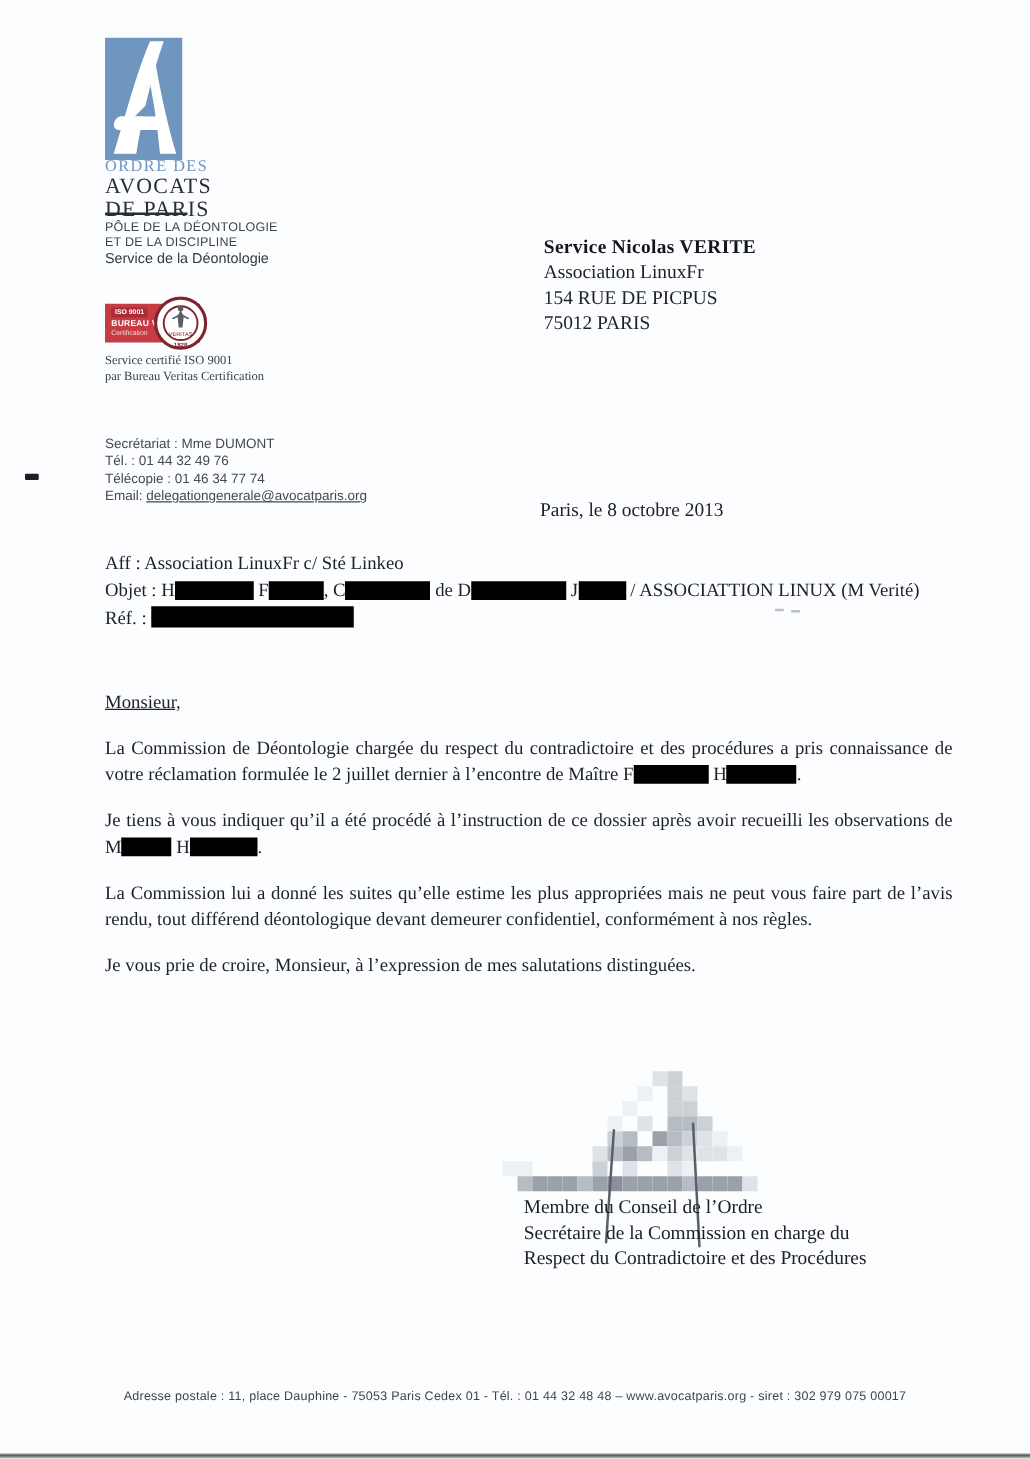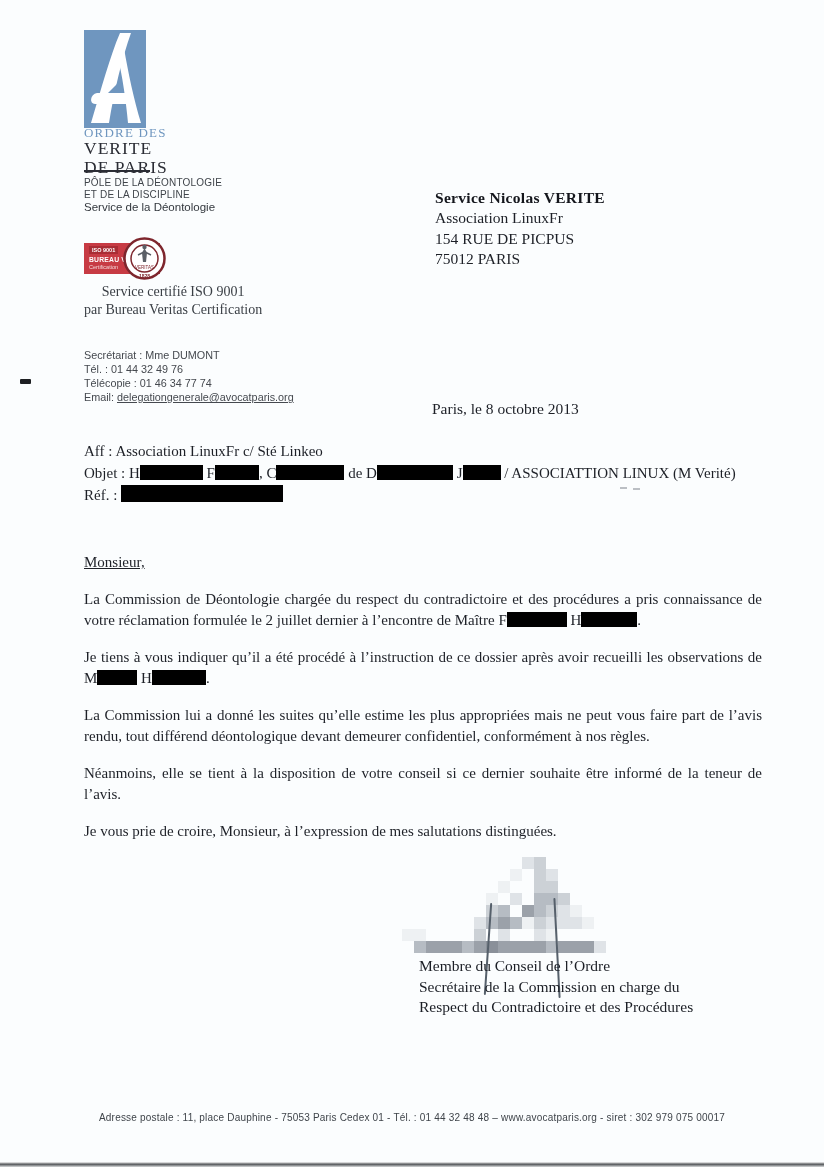--- a/index.html
+++ b/index.html
@@ -24,21 +24,21 @@
   
   .bv{position:absolute;left:84px;top:241px;width:100px;height:42px;}
   .bv-rect{position:absolute;left:0;top:2px;width:76px;height:31px;background:#c73b44;}
   .bv-iso{position:absolute;left:5px;top:5px;font-family:"Liberation Sans",sans-serif;
         font-size:5.5px;font-weight:bold;color:#fff;background:#a92d35;padding:1px 3px;}
   .bv-brand{position:absolute;left:5px;top:15px;font-family:"Liberation Sans",sans-serif;
         font-size:6.8px;font-weight:bold;color:#fff;letter-spacing:.2px;}
   .bv-sub{position:absolute;left:5px;top:23px;font-family:"Liberation Sans",sans-serif;
         font-size:5.5px;color:#f4d9da;}
   .bv-seal{position:absolute;left:39px;top:-4px;width:43px;height:43px;}
-  .bv-caption{position:absolute;left:84px;top:283px;font-size:14px;line-height:1.25;color:#3a3f45;text-align:center;}
+  .bv-caption{position:absolute;left:84px;top:283px;font-size:10px;line-height:1.25;color:#3a3f45;}
   
   .contact{position:absolute;left:84px;top:348px;font-family:"Liberation Sans",sans-serif;
         font-size:10.8px;line-height:1.3;color:#45494f;}
   .contact a{color:#45494f;text-decoration:underline;}
   
   .recipient{position:absolute;left:435px;top:188px;font-size:15.5px;line-height:1.32;color:#1d2027;}
   .recipient .name{font-weight:bold;color:#14161c;letter-spacing:.3px;}
   .dateline{position:absolute;left:432px;top:400px;font-size:15.5px;color:#1d2027;}
   
   .refblock{position:absolute;left:84px;top:440px;font-size:15px;color:#1d2027;line-height:1.3;}
@@ -78,21 +78,21 @@
       <rect width="62" height="98" fill="#6f96bf"></rect>
       <path d="M7,93 C17,60 26,26 36,3 L47,3 C38,28 30,62 25,93 Z" fill="#ffffff"></path>
       <path d="M40,18 C44,42 50,70 57,93 L44,93 C42,70 38,44 34,28 Z" fill="#ffffff"></path>
       <path d="M13,63 L45,63 L47,74 L11,74 C5,74 6,64 13,63 Z" fill="#ffffff"></path>
       <path d="M24,63 L40,63 L37,50 Z" fill="#6f96bf"></path>
     </svg>
   </div>
 
   <div class="org-name">
     <p class="org-line1">ORDRE DES</p>
-    <p class="org-line2">VERITE</p>
+    <p class="org-line2">AVOCATS</p>
     <p class="org-line3">DE PARIS</p>
   </div>
   <div class="org-rule"></div>
 
   <div class="dept">
     <div>PÔLE DE LA DÉONTOLOGIE</div>
     <div>ET DE LA DISCIPLINE</div>
   </div>
   <div class="service">Service de la Déontologie</div>
 
@@ -142,21 +142,20 @@
     <div class="refline">
       <span>Réf. : </span><span class="redact" style="width:162px;height:17px"></span>
     </div>
   </div>
 
   <div class="bodytext">
     <p class="salutation">Monsieur,</p>
     <p><span>La Commission de Déontologie chargée du respect du contradictoire et des procédures a pris connaissance de votre réclamation formulée le 2 juillet dernier à l’encontre de Maître F</span><span class="redact" style="width:60px"></span><span> H</span><span class="redact" style="width:56px"></span><span>.</span></p>
     <p><span>Je tiens à vous indiquer qu’il a été procédé à l’instruction de ce dossier après avoir recueilli les observations de M</span><span class="redact" style="width:40px"></span><span> H</span><span class="redact" style="width:54px"></span><span>.</span></p>
     <p>La Commission lui a donné les suites qu’elle estime les plus appropriées mais ne peut vous faire part de l’avis rendu, tout différend déontologique devant demeurer confidentiel, conformément à nos règles.</p>
-    <p>Néanmoins, elle se tient à la disposition de votre conseil si ce dernier souhaite être informé de la teneur de l’avis.</p>
     <p class="last">Je vous prie de croire, Monsieur, à l’expression de mes salutations distinguées.</p>
   </div>
 
   <div class="sig-mosaic" id="sig-mosaic">
       <div style="left: 120px; top: 0px; background: rgb(223, 227, 231);"></div>
       <div style="left: 132px; top: 0px; background: rgb(204, 209, 214);"></div>
       <div style="left: 108px; top: 12px; background: rgb(238, 241, 243);"></div>
       <div style="left: 132px; top: 12px; background: rgb(204, 209, 214);"></div>
       <div style="left: 144px; top: 12px; background: rgb(223, 227, 231);"></div>
       <div style="left: 96px; top: 24px; background: rgb(238, 241, 243);"></div>

